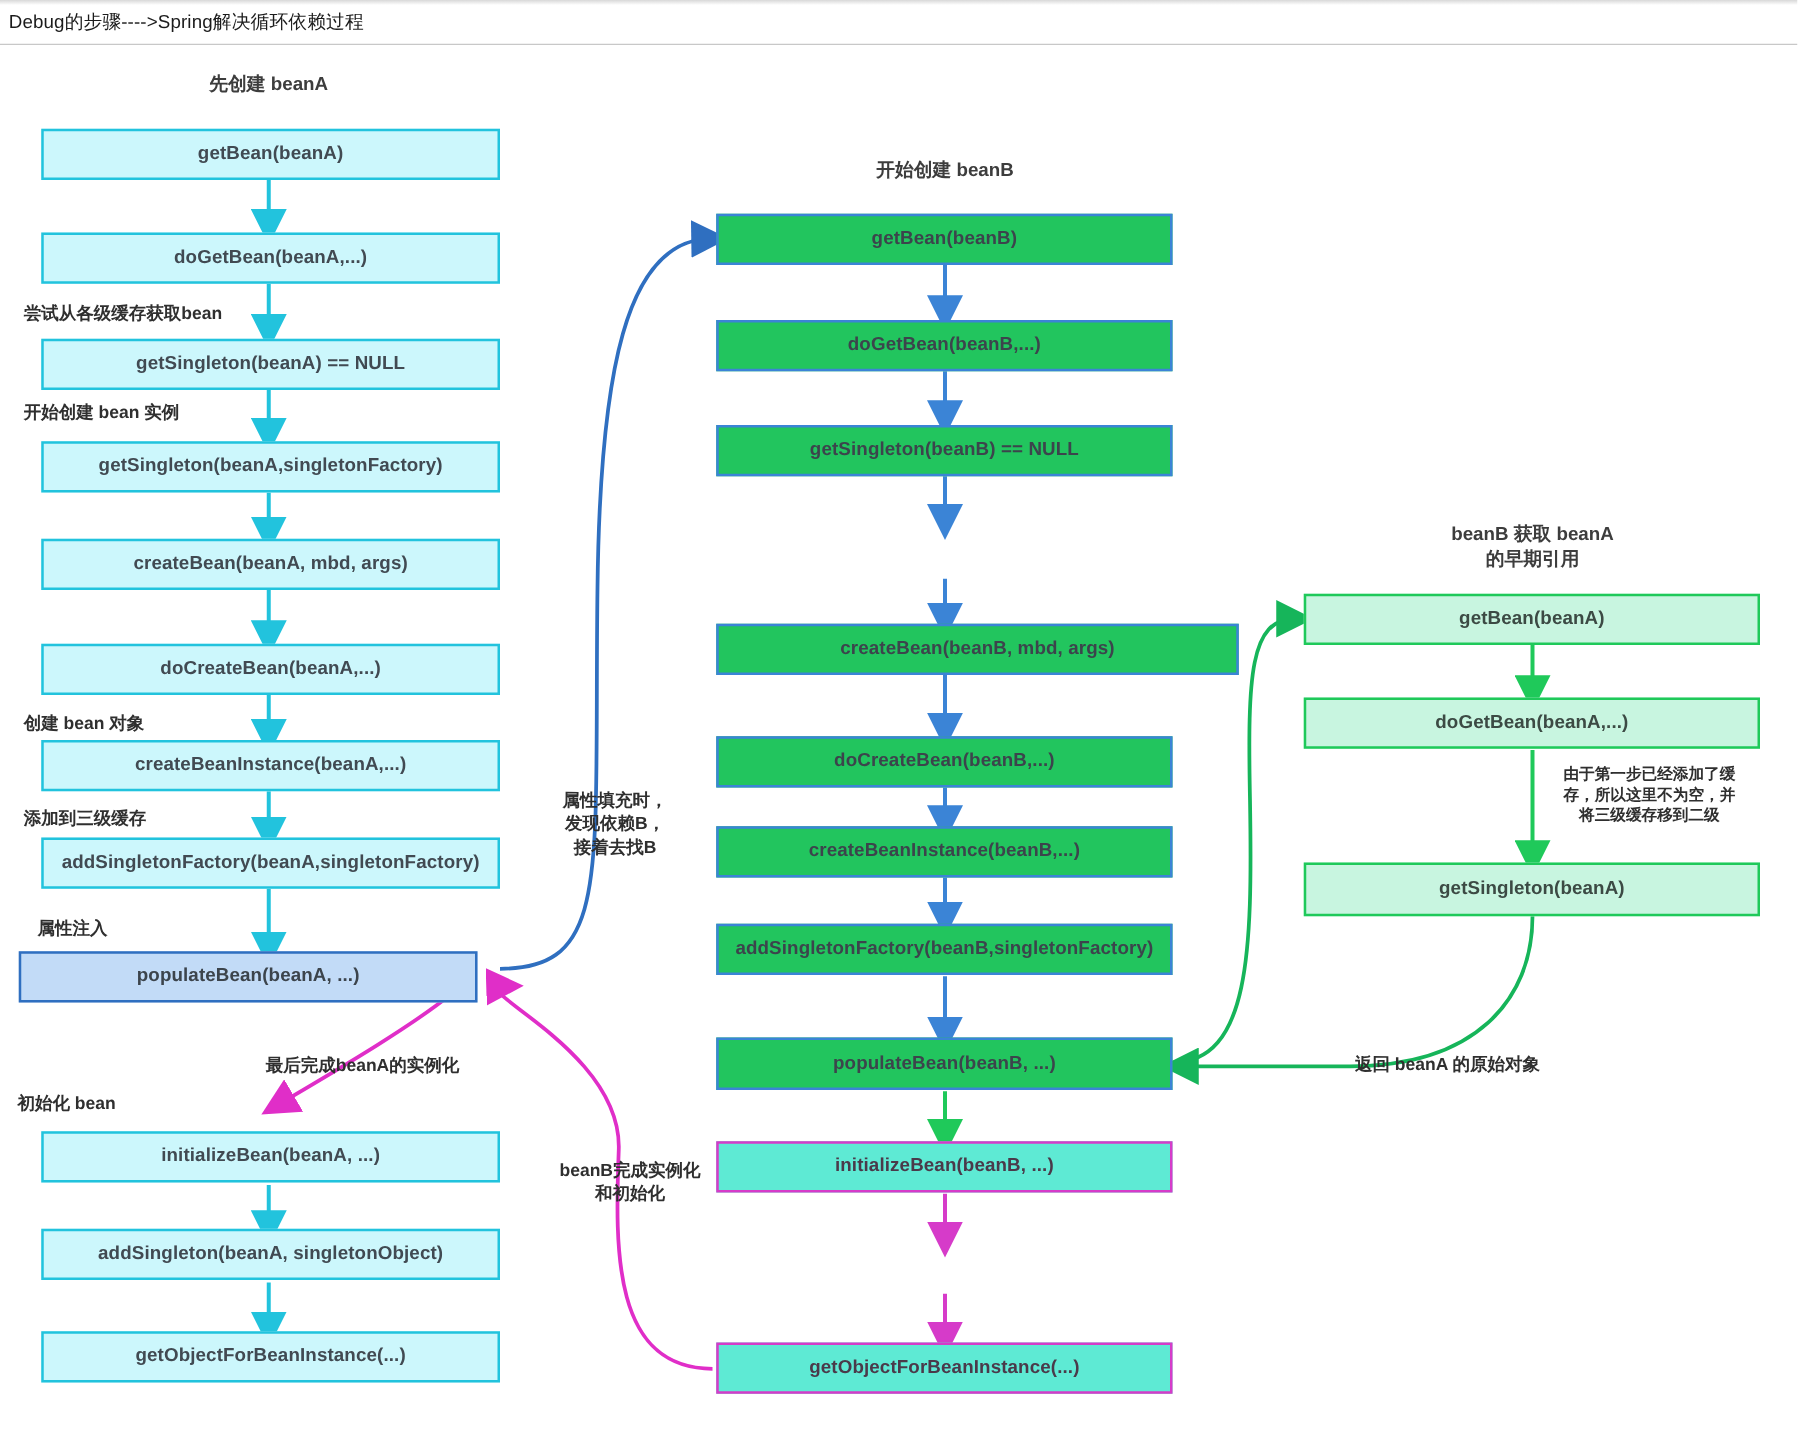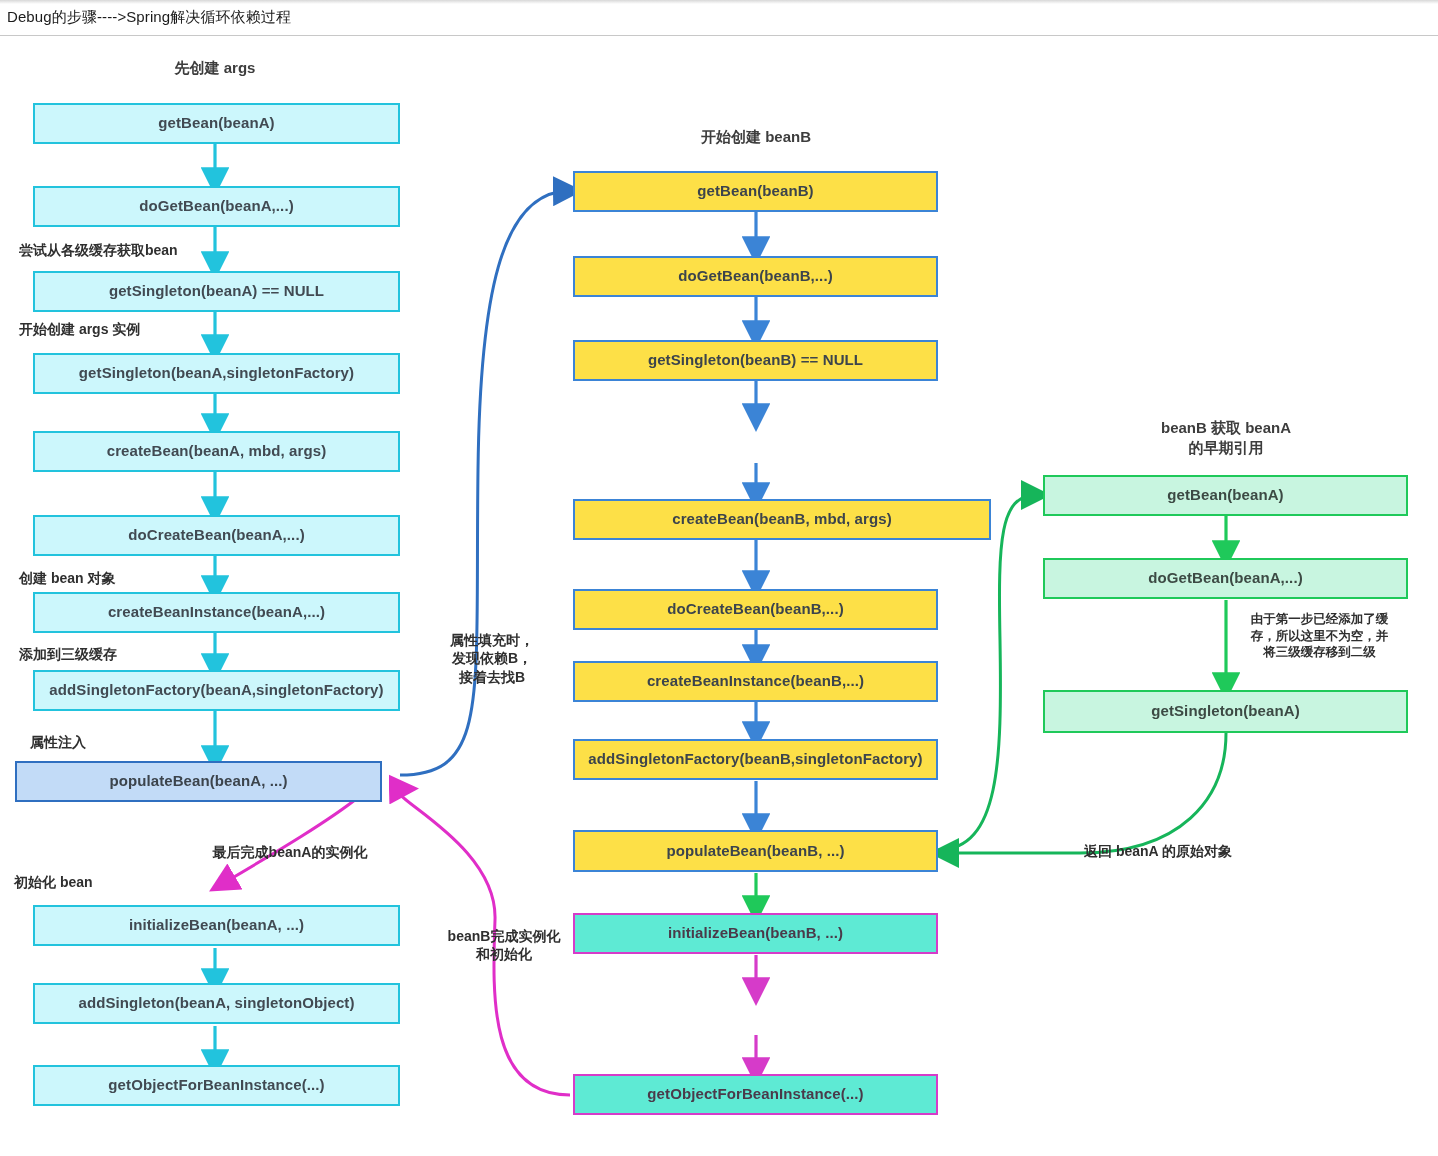--- a/index.html
+++ b/index.html
@@ -42,21 +42,21 @@
   
   .node {
     position: absolute;
     display: flex; align-items: center; justify-content: center;
     font-size: 15px; font-weight: bold;
     text-align: center; line-height: 1.1;
     border-style: solid; border-width: 2px;
     letter-spacing: .1px;
   }
   .n-cyan   { background: #ccf7fc; border-color: #22c3dd; color: #414a52; }
-  .n-blue   { background: #fde047; border-color: #3b84d6; color: #3c444c; }
+  .n-blue   { background: #22c55e; border-color: #3b84d6; color: #3c444c; }
   .n-hl     { background: #c2dbf7; border-color: #2f6fc0; color: #3c444c; }
   .n-green  { background: #c8f5e0; border-color: #1fc95a; color: #3c4a44; }
   .n-pink   { background: #5eead4; border-color: #d63bc9; color: #4a3a4a; }
 
   
   .note {
     position: absolute;
     font-size: 14px; font-weight: bold; color: #2f2f2f;
     line-height: 1.32; white-space: pre-line;
   }
@@ -144,40 +144,40 @@
     
     <path d="M 360 796 C 330 820, 280 850, 222 884" stroke="#e02ec8" stroke-width="3" fill="none" marker-end="url(#ar-pink-lg)"></path>
 
       C.getBean(beanA) (green curve up) ---- --&gt;
     <path d="M 938 850 C 1000 850, 1002 760, 1000 640 C 998 540, 1000 495, 1036 495" stroke="#16b55a" stroke-width="3" fill="none" marker-end="url(#ar-green-lg)"></path>
 
       B.populateBean (green curve back) ---- --&gt;
     <path d="M 1226 733 C 1226 800, 1180 853, 1080 853 C 1010 853, 970 853, 944 853" stroke="#16b55a" stroke-width="3" fill="none" marker-end="url(#ar-green-lg)"></path>
   </svg>
 
-  <div class="col-head" style="left:115px; top:58px; width:200px;">先创建 args</div>
+  <div class="col-head" style="left:115px; top:58px; width:200px;">先创建 beanA</div>
   <div class="col-head" style="left:656px; top:127px; width:200px;">开始创建 beanB</div>
   <div class="col-head" style="left:1126px; top:418px; width:200px;">beanB 获取 beanA
 的早期引用</div>
 
   <div class="node n-cyan" style="left:33px; top:103px; width:367px; height:41px;">getBean(beanA)</div>
   <div class="node n-cyan" style="left:33px; top:186px; width:367px; height:41px;">doGetBean(beanA,...)</div>
   <div class="node n-cyan" style="left:33px; top:271px; width:367px; height:41px;">getSingleton(beanA) == NULL</div>
   <div class="node n-cyan" style="left:33px; top:353px; width:367px; height:41px;">getSingleton(beanA,singletonFactory)</div>
   <div class="node n-cyan" style="left:33px; top:431px; width:367px; height:41px;">createBean(beanA, mbd, args)</div>
   <div class="node n-cyan" style="left:33px; top:515px; width:367px; height:41px;">doCreateBean(beanA,...)</div>
   <div class="node n-cyan" style="left:33px; top:592px; width:367px; height:41px;">createBeanInstance(beanA,...)</div>
   <div class="node n-cyan" style="left:33px; top:670px; width:367px; height:41px;">addSingletonFactory(beanA,singletonFactory)</div>
   <div class="node n-hl" style="left:15px; top:761px; width:367px; height:41px;">populateBean(beanA, ...)</div>
   <div class="node n-cyan" style="left:33px; top:905px; width:367px; height:41px;">initializeBean(beanA, ...)</div>
   <div class="node n-cyan" style="left:33px; top:983px; width:367px; height:41px;">addSingleton(beanA, singletonObject)</div>
   <div class="node n-cyan" style="left:33px; top:1065px; width:367px; height:41px;">getObjectForBeanInstance(...)</div>
 
   <div class="note note-l" style="left:19px; top:241px;">尝试从各级缓存获取bean</div>
-  <div class="note note-l" style="left:19px; top:320px;">开始创建 args 实例</div>
+  <div class="note note-l" style="left:19px; top:320px;">开始创建 bean 实例</div>
   <div class="note note-l" style="left:19px; top:569px;">创建 bean 对象</div>
   <div class="note note-l" style="left:19px; top:645px;">添加到三级缓存</div>
   <div class="note note-l" style="left:30px; top:733px;">属性注入</div>
   <div class="note note-l" style="left:14px; top:873px;">初始化 bean</div>
 
   <div class="node n-blue" style="left:573px; top:171px; width:365px; height:41px;">getBean(beanB)</div>
   <div class="node n-blue" style="left:573px; top:256px; width:365px; height:41px;">doGetBean(beanB,...)</div>
   <div class="node n-blue" style="left:573px; top:340px; width:365px; height:41px;">getSingleton(beanB) == NULL</div>
   <div class="node n-blue" style="left:573px; top:499px; width:418px; height:41px;">createBean(beanB, mbd, args)</div>
   <div class="node n-blue" style="left:573px; top:589px; width:365px; height:41px;">doCreateBean(beanB,...)</div>

